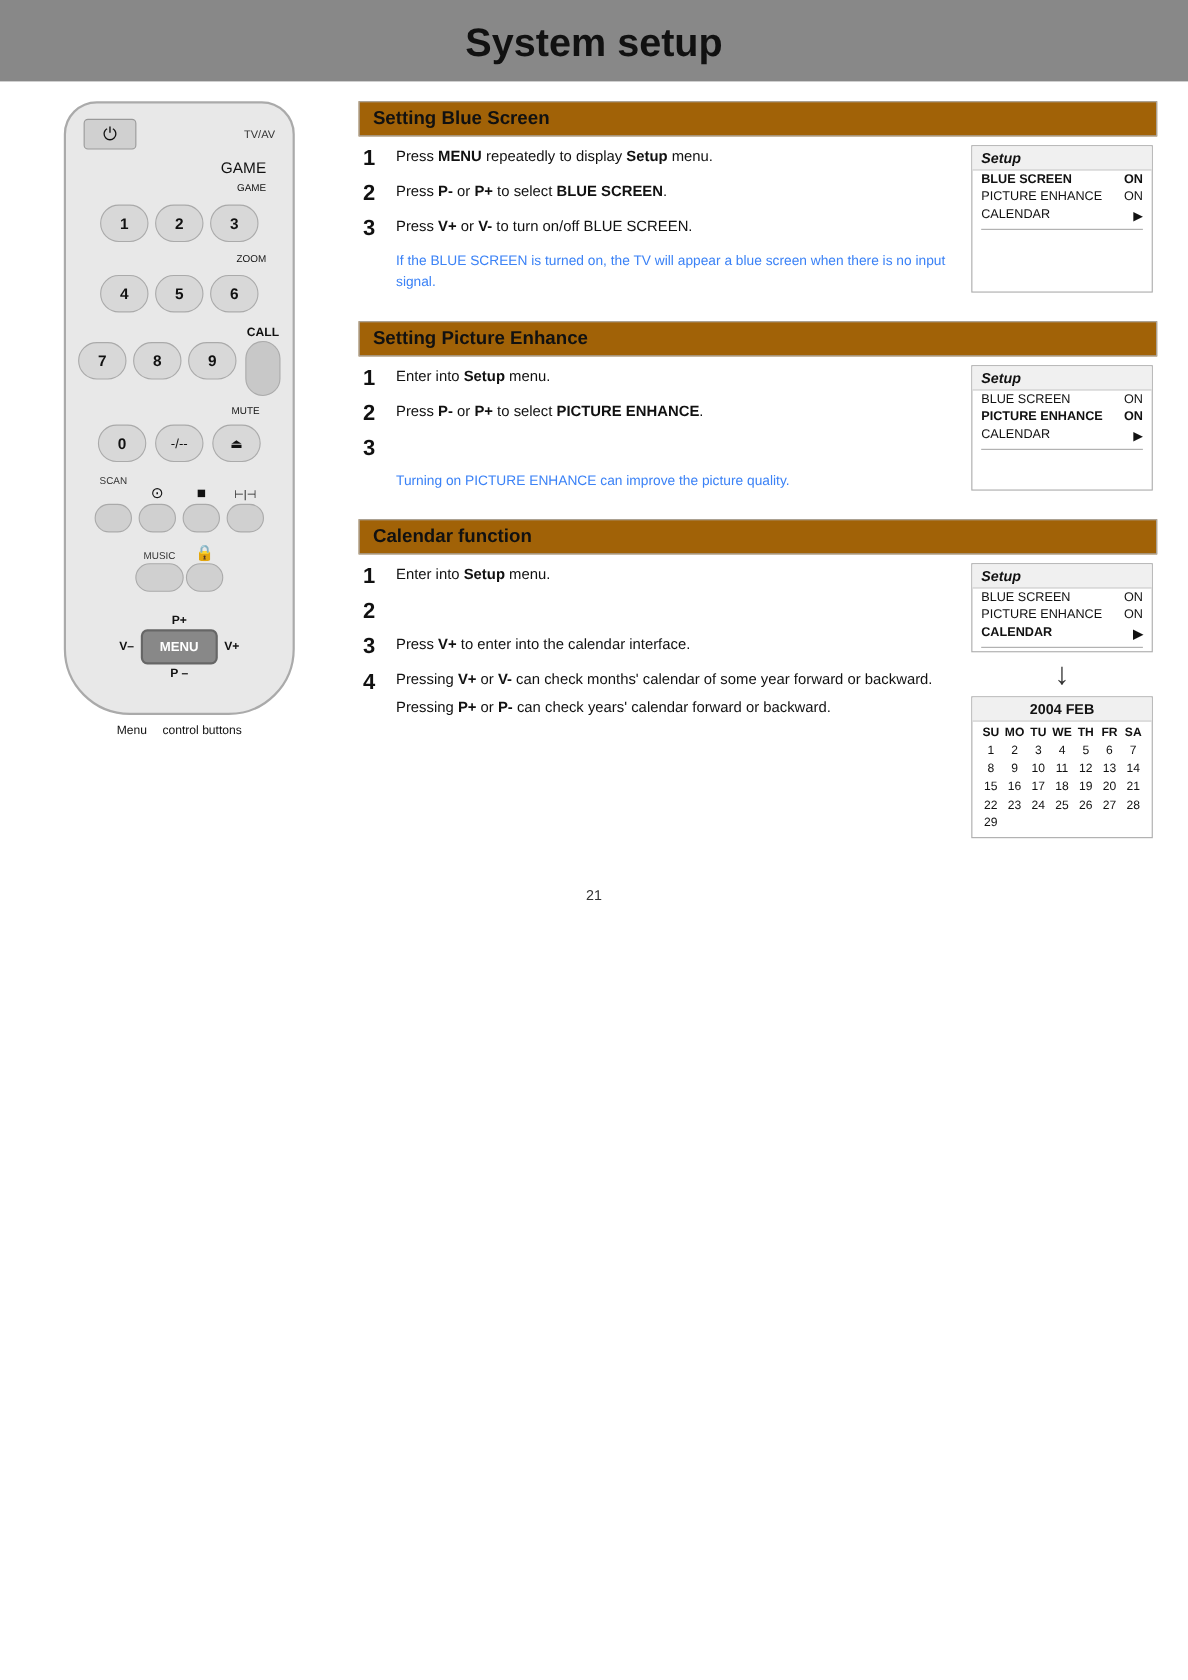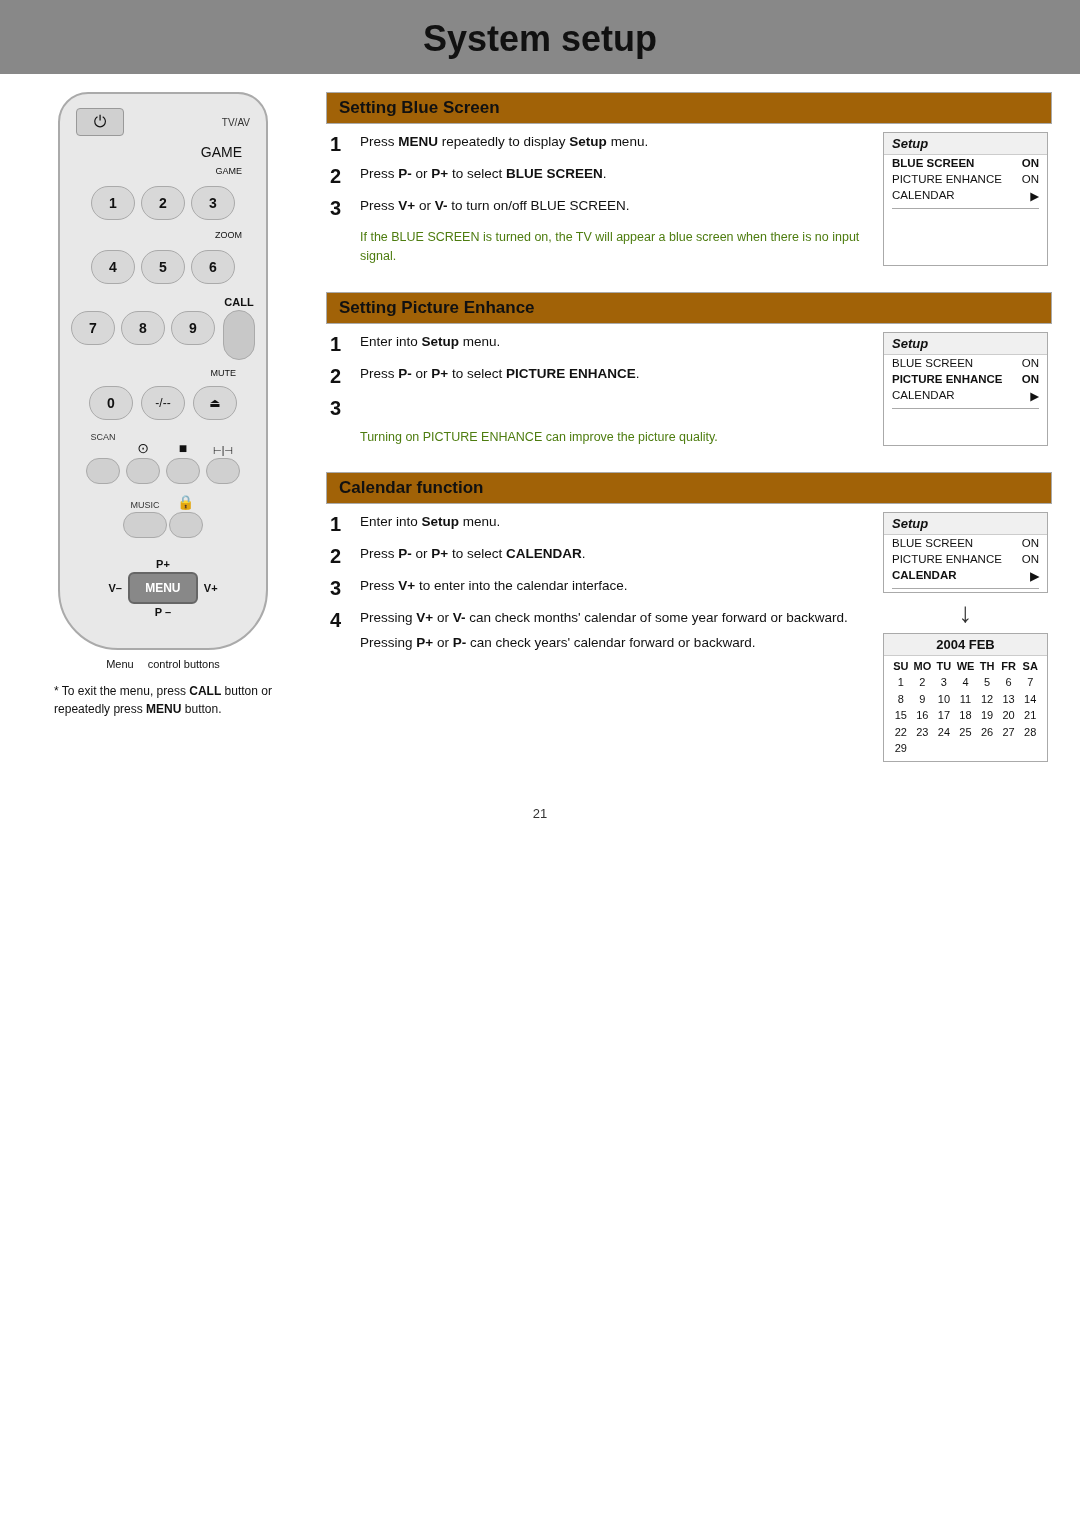--- a/index.html
+++ b/index.html
@@ -246,21 +246,21 @@
       font-size: 13.5px;
       line-height: 1.5;
       flex: 1;
     }
 
     .step-text b { font-weight: bold; }
 
     .step-note {
       font-size: 12.5px;
       line-height: 1.5;
-      color: #4d7c0f;
+      color: #3b82f6;
       margin-left: 30px;
     }
 
     
     .setup-box {
       border: 1px solid #aaa;
       font-size: 12px;
       width: 165px;
       flex-shrink: 0;
       padding: 0;
@@ -463,23 +463,20 @@
         </div>
 
       </div>
 
       <div style="display:flex;flex-direction:row;align-items:flex-start;margin-top:8px;font-size:11px;gap:6px;">
         <span style="font-size:11px;"><span>Menu</span></span>
         <div style="width:2px;"></div>
         <span style="font-size:11px;">control buttons</span>
       </div>
 
-      <div class="footnote" style="margin-top:12px;font-size:12px;line-height:1.5;">
-        * To exit the menu, press <b>CALL</b> button or<br>repeatedly press <b>MENU</b> button.
-      </div>
 
     </div>
   </div>
 
   <div class="instructions-col">
 
     <div>
       <div class="section-header">Setting Blue Screen</div>
       <div class="section-content">
         <div class="step-row-with-box">
@@ -572,21 +569,20 @@
         <div class="step-row-with-box">
           <div class="steps-left">
 
             <div class="step-row">
               <span class="step-num">1</span>
               <span class="step-text">Enter into <b>Setup</b> menu.</span>
             </div>
 
             <div class="step-row">
               <span class="step-num">2</span>
-              <span class="step-text">Press <b>P-</b> or <b>P+</b> to select <b>CALENDAR</b>.</span>
             </div>
 
             <div class="step-row">
               <span class="step-num">3</span>
               <span class="step-text">Press <b>V+</b> to enter into the calendar interface.</span>
             </div>
 
             <div class="step-row">
               <span class="step-num">4</span>
               <div style="display:flex;flex-direction:column;gap:4px;flex:1;">

